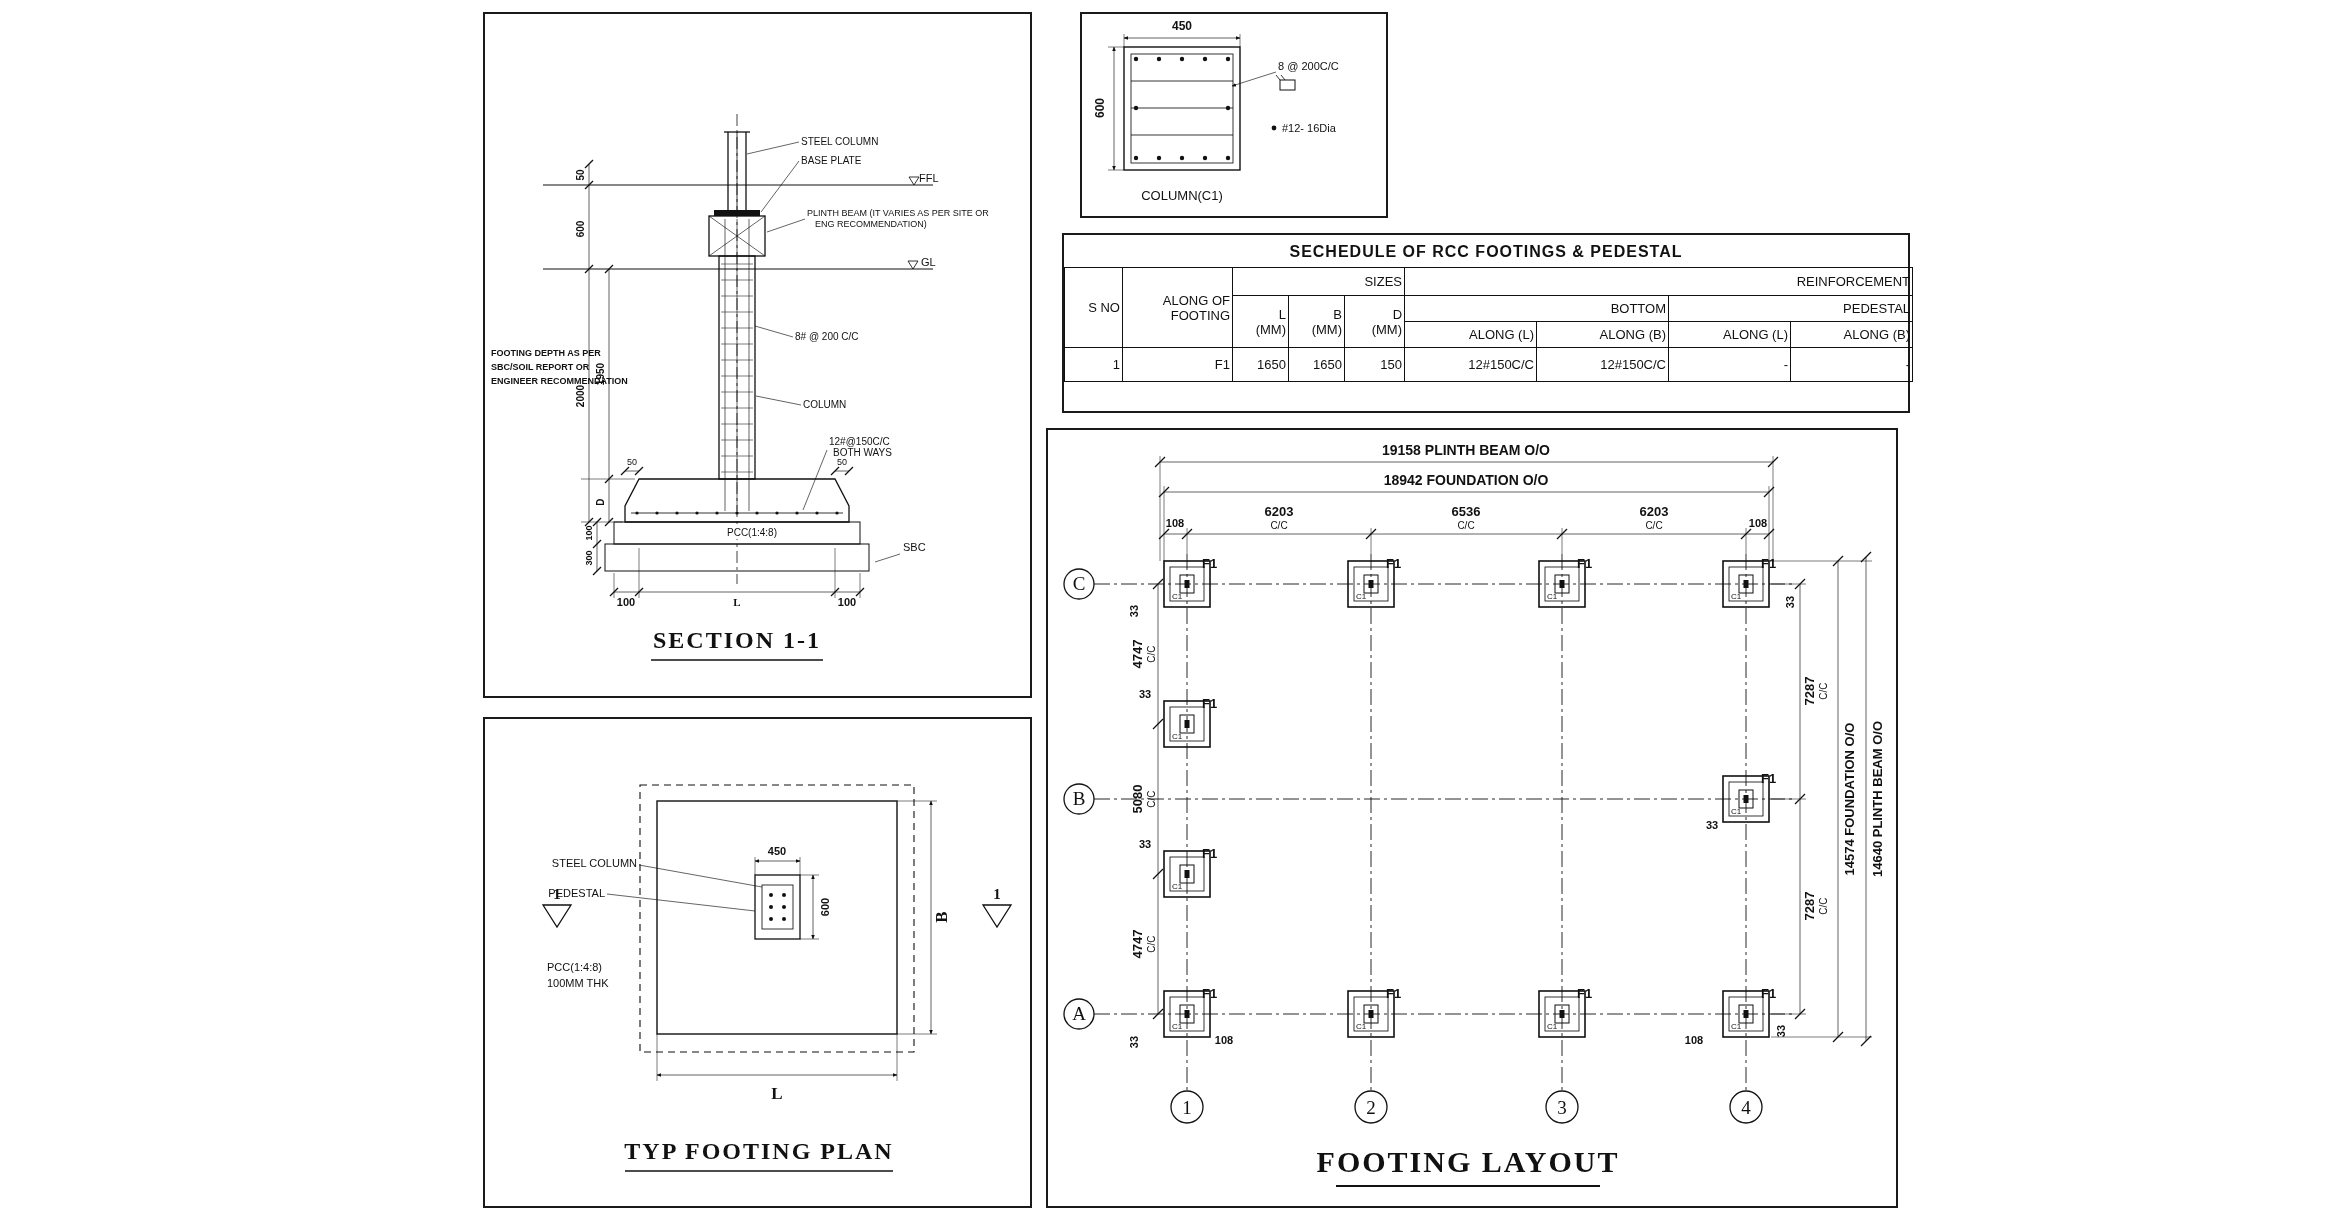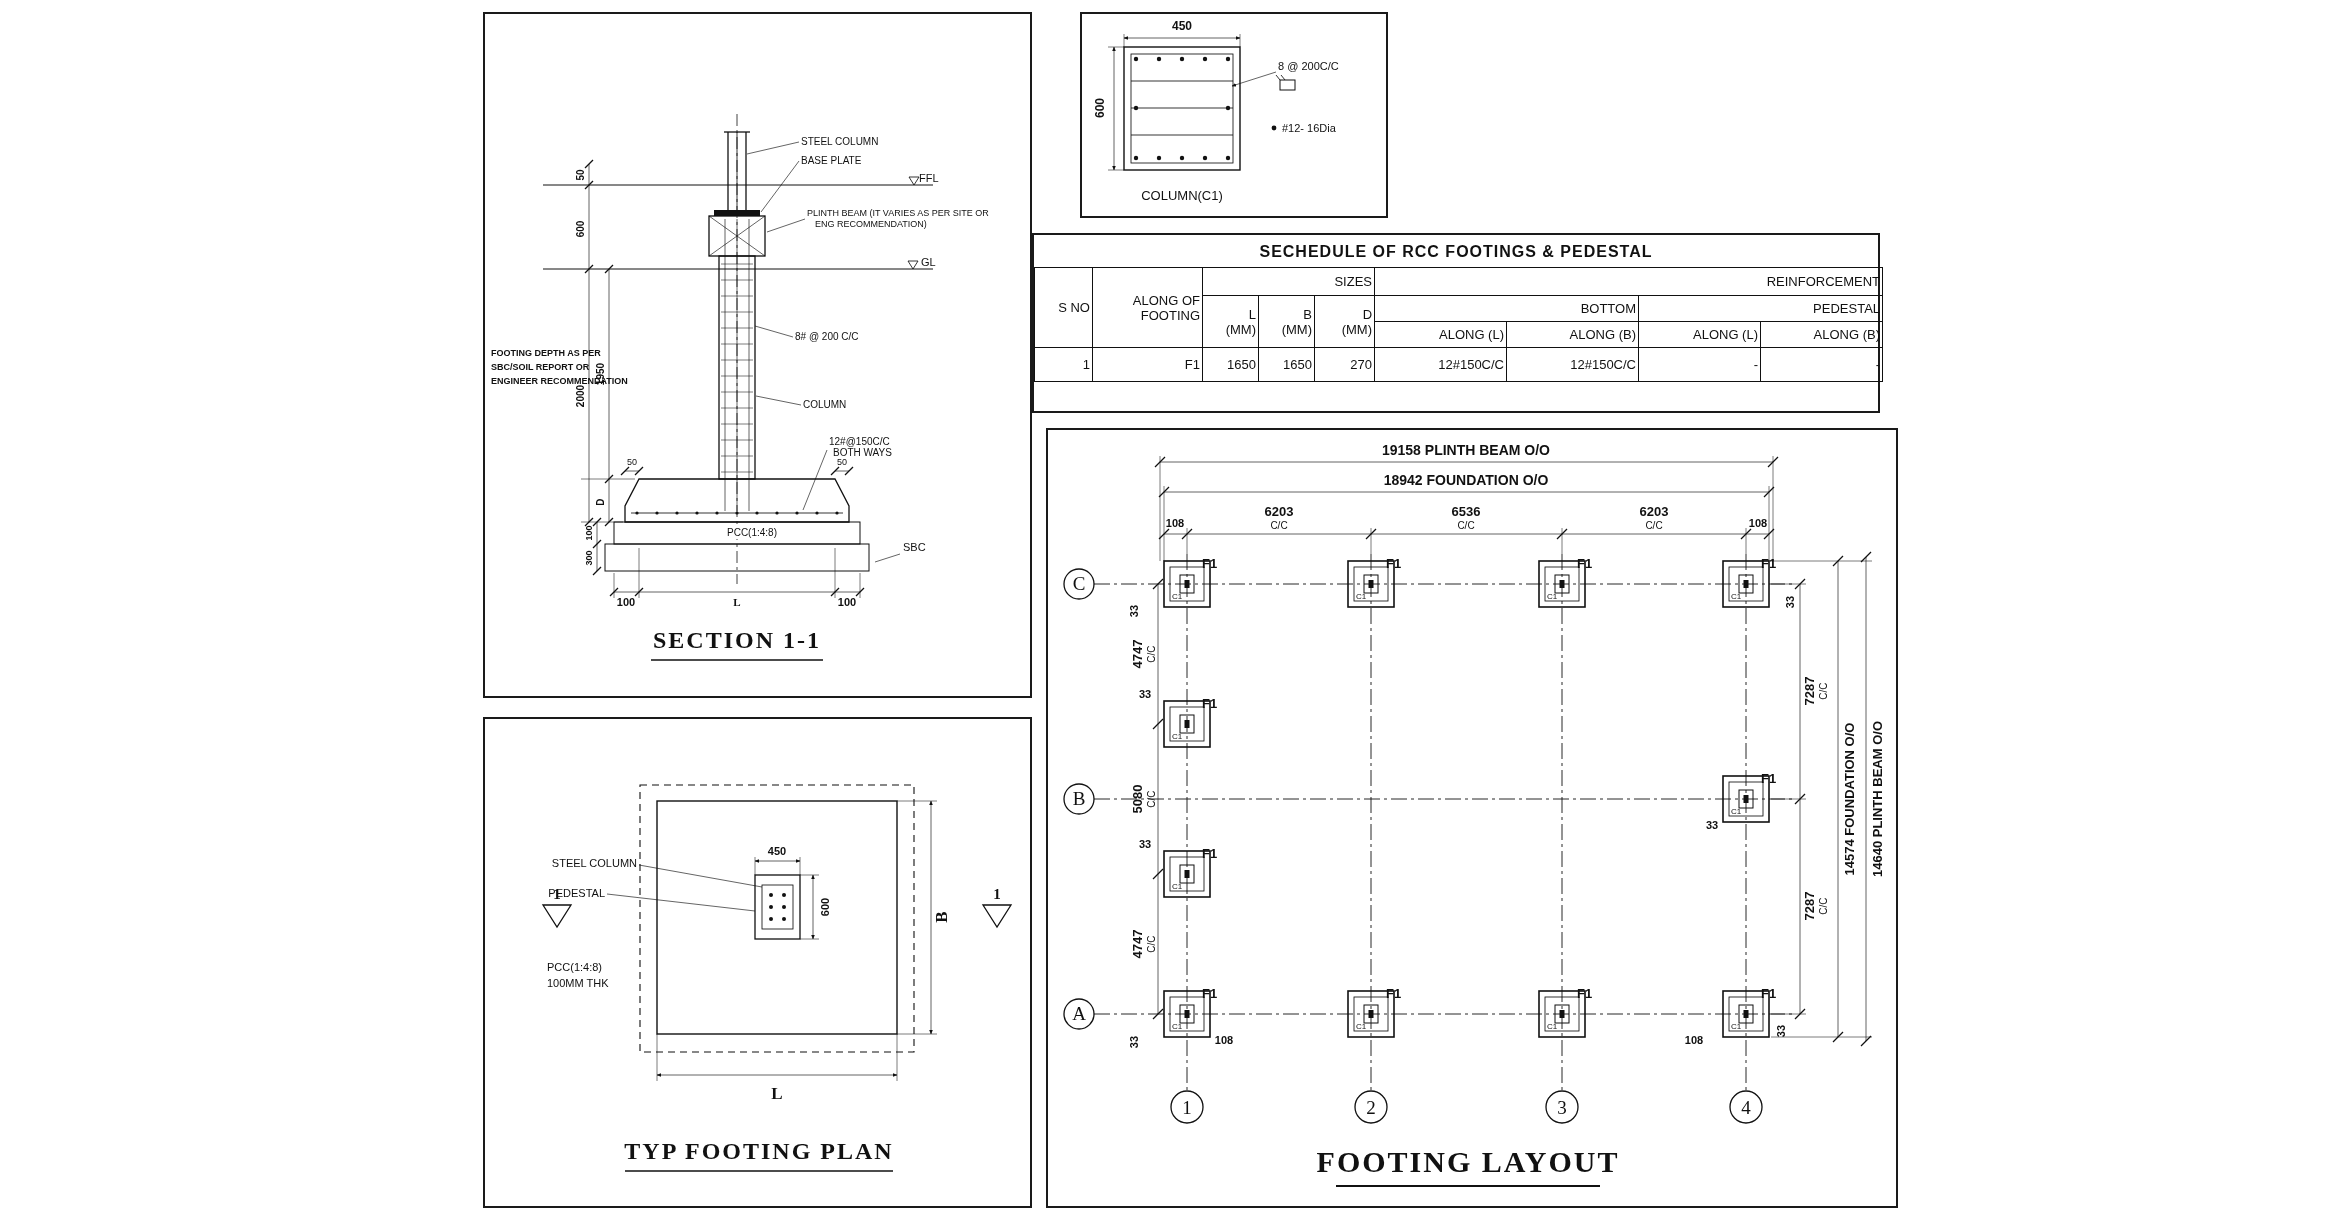--- a/index.html
+++ b/index.html
@@ -256,21 +256,21 @@
         <rect x="198" y="66" width="15" height="10" class="w1"></rect>
         <line x1="198" y1="66" x2="194" y2="61" class="w08"></line>
         <line x1="203" y1="66" x2="199" y2="61" class="w08"></line>
       </g>
       <circle cx="192" cy="114" r="2.4" class="fb"></circle>
       <text x="200" y="118" class="t11">#12- 16Dia</text>
       <text x="100" y="186" class="t13 m">COLUMN(C1)</text>
     </svg>
   </div>
 
-  <div class="panel" style="left:1032px;top:233px;width:848px;height:180px;">
+  <div class="panel" style="left:1062px;top:233px;width:848px;height:180px;">
     <div class="sched-title">SECHEDULE OF RCC FOOTINGS &amp; PEDESTAL</div>
     <table class="sched">
       <colgroup>
         <col style="width:58px">
           <col style="width:110px">
           <col style="width:56px">
           <col style="width:56px">
         <col style="width:60px">
           <col style="width:132px">
           <col style="width:132px">
@@ -304,21 +304,21 @@
         <td>ALONG (L)</td>
         <td>ALONG (B)</td>
         <td>ALONG (L)</td>
         <td>ALONG (B)</td>
       </tr>
       <tr style="height:34px">
         <td>1</td>
         <td>F1</td>
         <td>1650</td>
         <td>1650</td>
-        <td>270</td>
+        <td>150</td>
         <td>12#150C/C</td>
         <td>12#150C/C</td>
         <td>-</td>
         <td>-</td>
       </tr>
     </tbody>
       </table>
   </div>
 
   <div class="panel" style="left:1046px;top:428px;width:852px;height:780px;">

